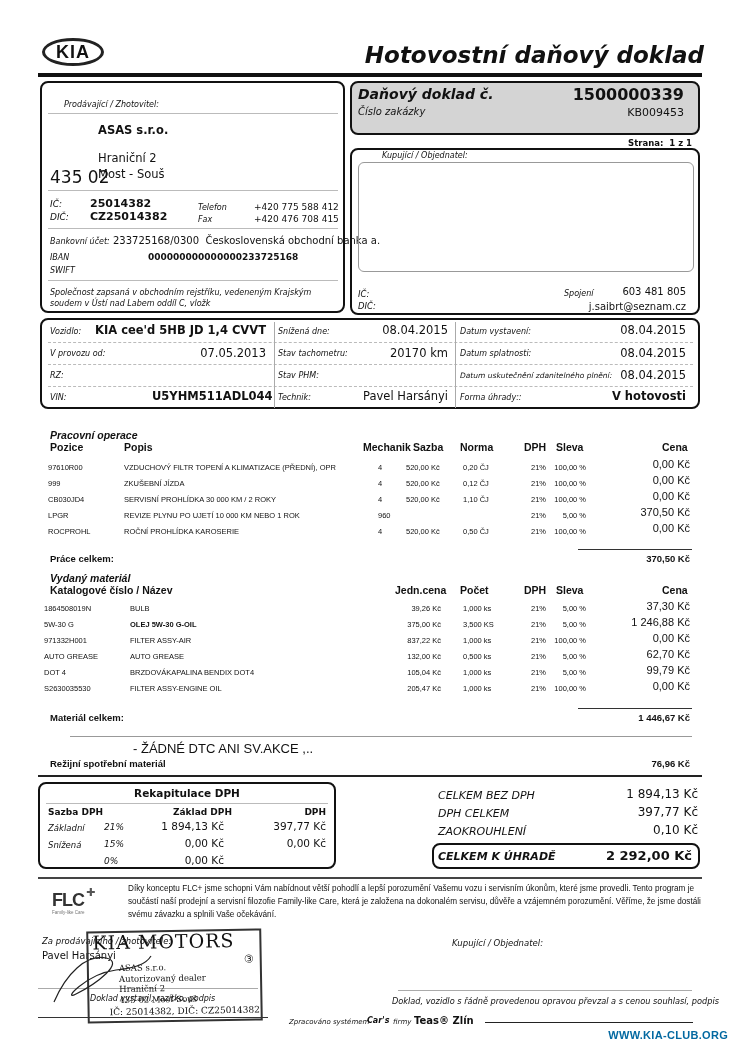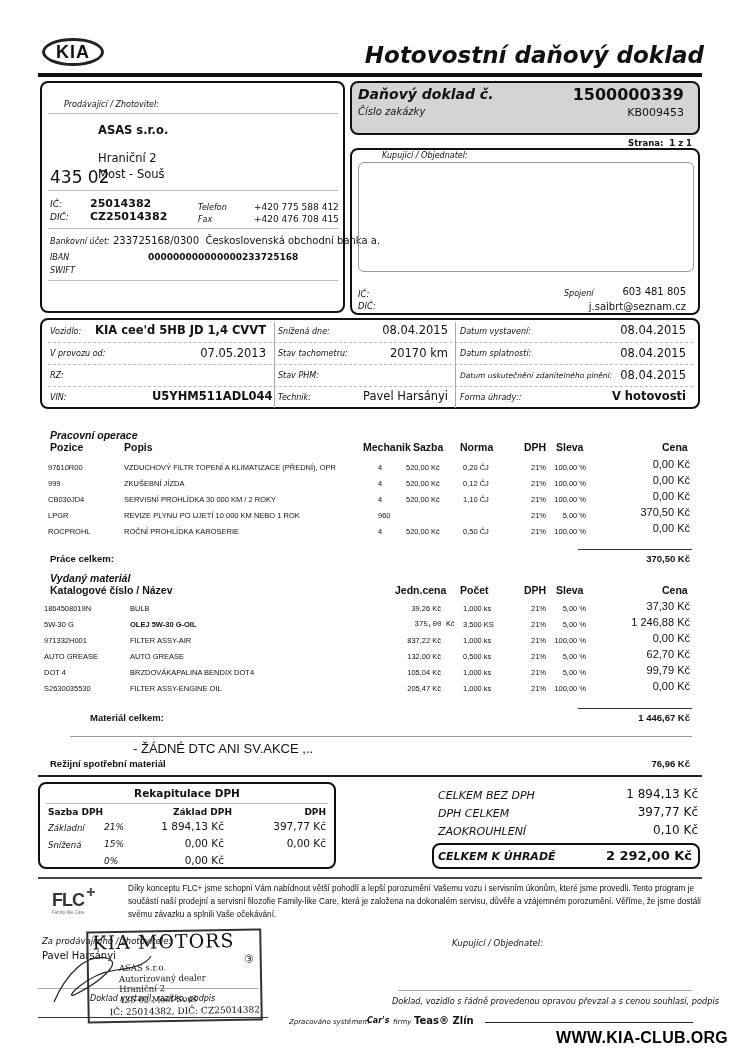--- a/index.html
+++ b/index.html
@@ -35,21 +35,21 @@
 
     .sect { font-family: "Liberation Sans", sans-serif; }
     .hdr { font-family: "Liberation Sans", sans-serif; font-weight: bold; font-size: 10.5px; }
     .cell { font-family: "Liberation Sans", sans-serif; font-size: 7.5px; position:absolute; white-space: nowrap; }
     .price { font-family: "Liberation Sans", sans-serif; font-size: 11px; position:absolute; white-space: nowrap; }
 
     .recap { left: 38px; top: 782px; width: 298px; height: 87px; }
     .totals-final { left: 432px; top: 843px; width: 268px; height: 26px; }
 
     .stamp { left: 87px; top: 930px; width: 175px; height: 92px; border: 2px solid #333; transform: rotate(-1deg); }
-    .watermark { right: 8px; top: 1029px; font-family: "Liberation Sans", sans-serif; font-weight: bold; font-size: 16px; color: #000000; letter-spacing: 0.3px; }
+    .watermark { right: 8px; top: 1029px; font-family: "Liberation Sans", sans-serif; font-weight: bold; font-size: 11px; color: #0369a1; letter-spacing: 0.3px; }
   </style>
 </head>
 <body>
 
 <div class="abs logo">
     <span>KIA</span>
   </div>
 <div class="abs title">Hotovostní daňový doklad</div>
 <div class="abs rule-top"></div>
 
@@ -72,20 +72,21 @@
   <div class="abs dash" style="left:6px;top:145px;width:290px;"></div>
   <div class="abs" style="left:8px;top:152px;white-space:nowrap;font-size:10px;">
     <span class="it" style="font-size:8px;">Bankovní účet:</span>
     <span>233725168/0300</span>&nbsp;
     <span>Československá obchodní banka a.</span>
   </div>
   <div class="abs lbl" style="left:8px;top:170px;">IBAN</div>
   <div class="abs b" style="left:106px;top:169px;font-size:9px;">000000000000000233725168</div>
   <div class="abs lbl" style="left:8px;top:183px;">SWIFT</div>
   <div class="abs dash" style="left:6px;top:197px;width:290px;"></div>
+  <div class="abs lbl" style="left:8px;top:204px;width:292px;line-height:11px;">Společnost zapsaná v obchodním rejstříku, vedeneným  Krajským soudem v Ústí nad Labem oddíl C, vložk</div>
 </div>
 
 <div class="abs box docnum">
   <div class="abs b it" style="left:6px;top:3px;font-size:14px;">Daňový doklad č.</div>
   <div class="abs b" style="right:14px;top:2px;font-size:16px;">1500000339</div>
   <div class="abs it" style="left:6px;top:23px;font-size:10px;">Číslo zakázky</div>
   <div class="abs" style="right:14px;top:23px;font-size:11px;">KB009453</div>
 </div>
 <div class="abs b" style="right:44px;top:138px;font-size:8.5px;">
   <span>Strana:</span>&nbsp;
@@ -218,21 +219,21 @@
     <span class="cell" style="left:130px;top:604px;">BULB</span>
     <span class="cell" style="right:295px;top:604px;">39,26 Kč</span>
     <span class="cell" style="left:463px;top:604px;">1,000 ks</span>
     <span class="cell" style="left:531px;top:604px;">21%</span>
     <span class="cell" style="right:150px;top:604px;">5,00 %</span>
     <span class="price" style="right:46px;top:600px;">37,30 Kč</span>
   </div>
   <div>
     <span class="cell" style="left:44px;top:620px;">5W-30 G</span>
     <span class="cell" style="left:130px;top:620px;font-weight:bold;">OLEJ 5W-30 G-OIL</span>
-    <span class="cell" style="right:281px;top:620px;font-family:Liberation Mono, monospace;">375,00 Kč</span>
+    <span class="cell" style="right:295px;top:620px;">375,00 Kč</span>
     <span class="cell" style="left:463px;top:620px;">3,500 KS</span>
     <span class="cell" style="left:531px;top:620px;">21%</span>
     <span class="cell" style="right:150px;top:620px;">5,00 %</span>
     <span class="price" style="right:46px;top:616px;">1 246,88 Kč</span>
   </div>
   <div>
     <span class="cell" style="left:44px;top:636px;">971332H001</span>
     <span class="cell" style="left:130px;top:636px;">FILTER ASSY-AIR</span>
     <span class="cell" style="right:295px;top:636px;">837,22 Kč</span>
     <span class="cell" style="left:463px;top:636px;">1,000 ks</span>
@@ -262,21 +263,21 @@
     <span class="cell" style="left:44px;top:684px;">S2630035530</span>
     <span class="cell" style="left:130px;top:684px;">FILTER ASSY-ENGINE OIL</span>
     <span class="cell" style="right:295px;top:684px;">205,47 Kč</span>
     <span class="cell" style="left:463px;top:684px;">1,000 ks</span>
     <span class="cell" style="left:531px;top:684px;">21%</span>
     <span class="cell" style="right:150px;top:684px;">100,00 %</span>
     <span class="price" style="right:46px;top:680px;">0,00 Kč</span>
   </div>
 </div>
 <div class="abs" style="left:578px;top:708px;width:114px;border-top:1px solid #333;"></div>
-<div class="abs sect b" style="left:50px;top:712px;font-size:9.5px;margin-left:40px;">Materiál celkem:</div>
+<div class="abs sect b" style="left:50px;top:712px;font-size:9.5px;">Materiál celkem:</div>
 <div class="abs sect b" style="right:46px;top:712px;font-size:9.5px;">1 446,67 Kč</div>
 
 <div class="abs" style="left:70px;top:736px;width:622px;border-top:1px solid #999;"></div>
 <div class="abs sect" style="left:133px;top:741px;font-size:13px;">- ŽÁDNÉ DTC ANI SV.AKCE ,..</div>
 <div class="abs sect b" style="left:50px;top:758px;font-size:9.5px;">Režijní spotřební materiál</div>
 <div class="abs sect b" style="right:46px;top:758px;font-size:9.5px;">76,96 Kč</div>
 <div class="abs" style="left:38px;top:775px;width:664px;border-top:2px solid #222;"></div>
 
 <div class="abs box recap">
   <div class="abs b" style="left:0;right:0;top:3px;text-align:center;font-size:10.5px;">Rekapitulace DPH</div>

